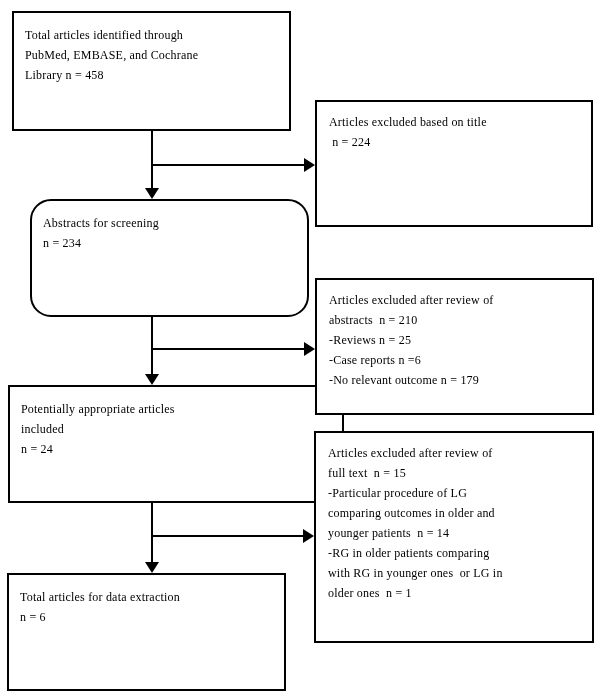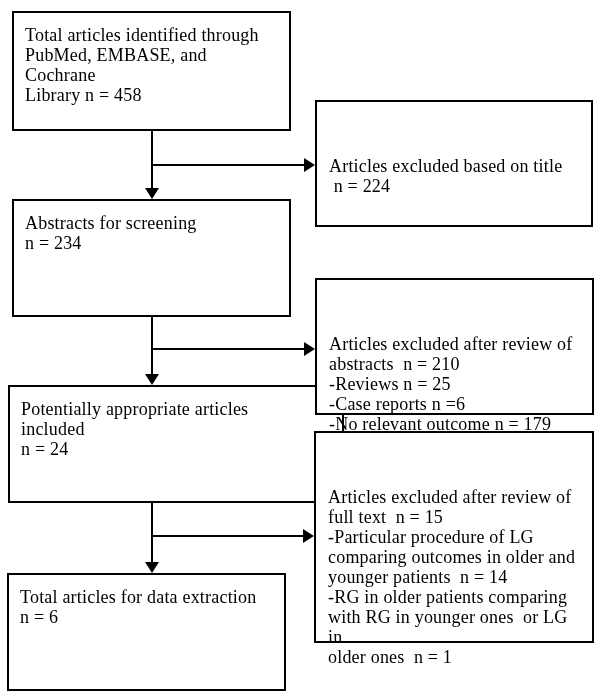--- a/index.html
+++ b/index.html
@@ -17,37 +17,36 @@
     overflow: hidden;
   }
   .box {
     position: absolute;
     border: 2px solid #000000;
     background: #ffffff;
     box-sizing: border-box;
   }
   .box-text {
     white-space: pre-wrap;
-    font-size: 18px;
+    font-size: 12px;
     line-height: 20px;
     padding: 12px 8px 0 11px;
     letter-spacing: 0.2px;
   }
   
   .box-l1 { left: 12px; top: 11px;  width: 279px; height: 120px; }
-  .box-l2 { left: 12px; top: 199px; width: 279px; height: 118px; }
+  .box-l2 { left: 30px; top: 199px; width: 279px; height: 118px; border-radius: 21px; }
   .box-l3 { left: 8px;  top: 385px; width: 336px; height: 118px; }
   .box-l4 { left: 7px;  top: 573px; width: 279px; height: 118px; }
   
   .box-r1 { left: 315px; top: 100px; width: 278px; height: 127px; }
   .box-r2 { left: 315px; top: 278px; width: 279px; height: 137px; }
   .box-r3 { left: 314px; top: 431px; width: 280px; height: 212px; }
   .box-r1 .box-text, .box-r2 .box-text, .box-r3 .box-text {
     padding: 10px 6px 0 12px;
-    margin-top: 44px;
   }
   
   .vline {
     position: absolute;
     width: 2px;
     background: #000000;
   }
   .hline {
     position: absolute;
     height: 2px;

